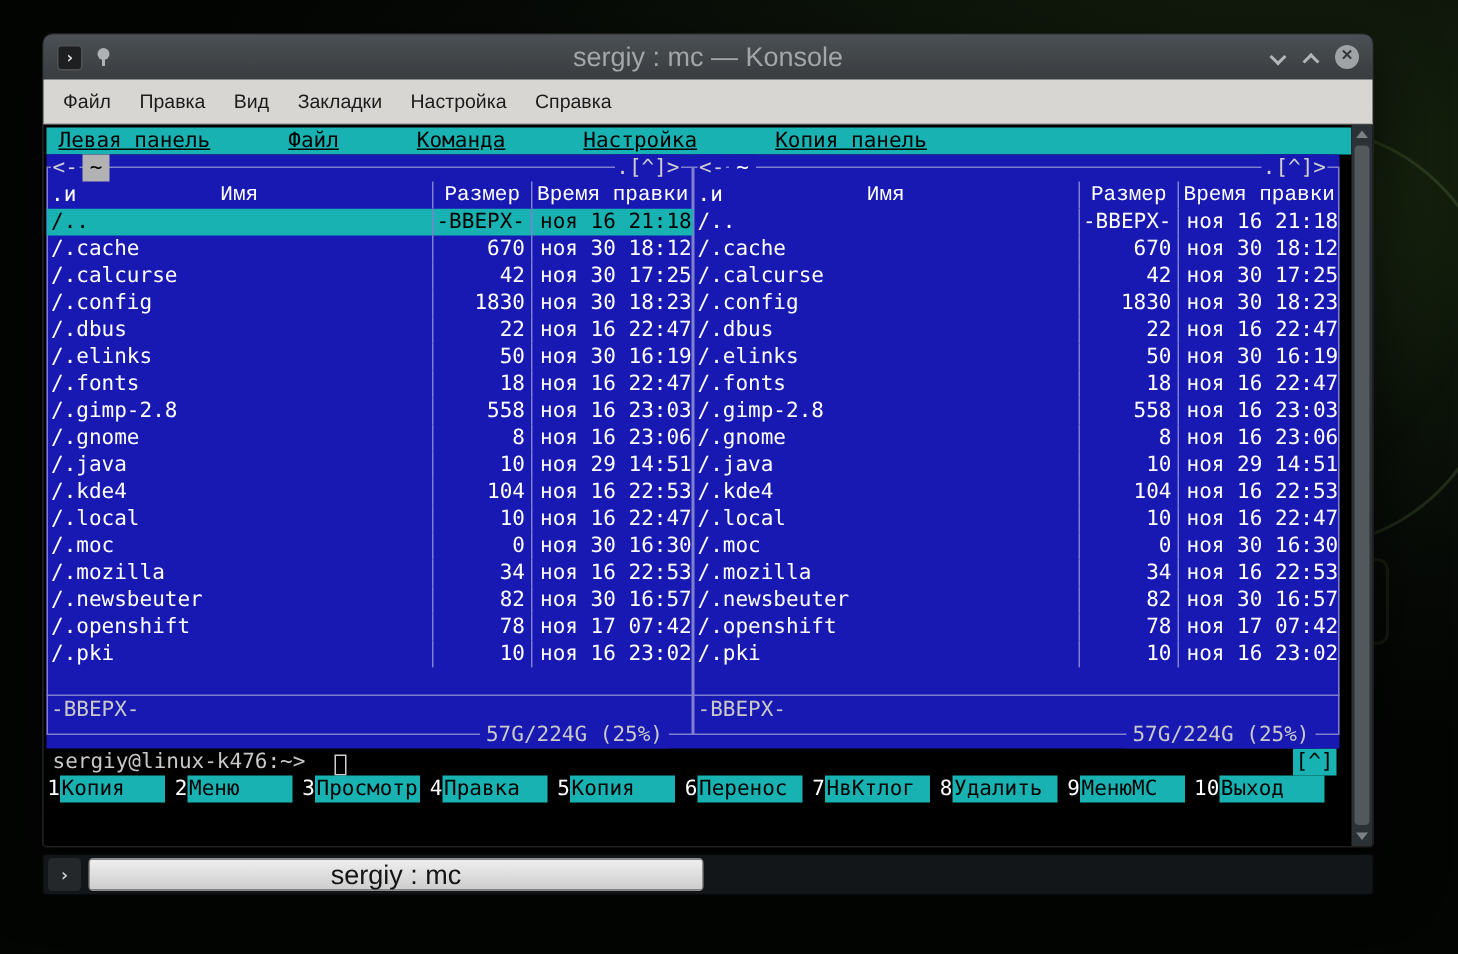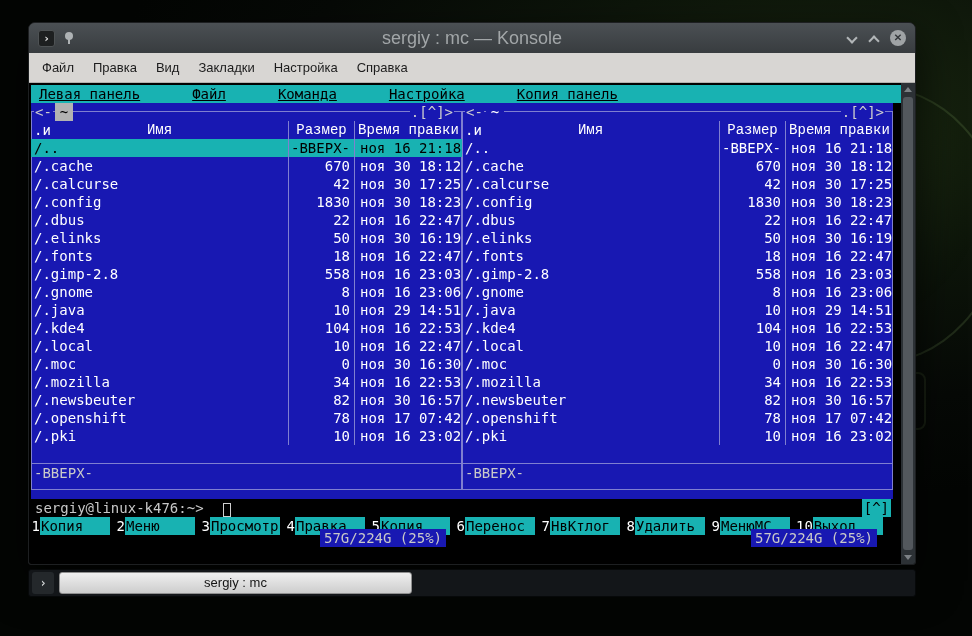--- a/index.html
+++ b/index.html
@@ -72,21 +72,21 @@
   .frow { height:18px; color:#fff; }
   .frow span { display:block; white-space:pre; overflow:hidden; }
   .cname { padding-left:3px; }
   .csize { text-align:right; padding-right:4px; border-left:1px solid var(--frame,#7f7fd0); }
   .cdate { padding-left:5px; border-left:1px solid var(--frame,#7f7fd0); }
   .frow.sel { background:var(--mc-cyan,#18b2b2); }
   .frow.sel span { color:#000; }
 
   .pmini { height:18px; border-top:1px solid var(--frame,#7f7fd0); color:#c9c9c9; padding-left:3px;
     position:relative; z-index:1; white-space:pre; }
-  .pbottom { height:18px; position:relative; display:flex; align-items:center; justify-content:flex-end; padding-right:16px;margin-top:48px; }
+  .pbottom { height:18px; position:relative; display:flex; align-items:center; justify-content:flex-end; padding-right:16px; }
   .usage { position:relative; z-index:1; background:var(--mc-blue,#1818b2); color:#c9c9c9; padding:0 4px; white-space:pre; }
 
   .hint { height:18px; padding-left:4px; white-space:pre; }
   .prompt-line { height:18px; display:flex; align-items:flex-end; padding-left:4px;gap:10px; }
   .prompt { white-space:pre; color:#c8c8c8; }
   .cursor { display:inline-block; width:8px; height:14px; border:1px solid #cfcfcf; margin-left:9px; }
   .flex-sp { flex:1; }
   .hist-mark { background:var(--mc-cyan,#18b2b2); color:#000; padding:0 2px; margin-right:10px; white-space:pre; }
 
   .fkey-bar { height:18px; display:flex; gap:6px; }
@@ -100,22 +100,22 @@
   .sb-down { position:absolute; bottom:4px; left:3px; width:0; height:0;
     border-left:4px solid transparent; border-right:4px solid transparent; border-top:5px solid #7c8185; }
   .sb-handle { position:absolute; left:2px; right:2px; top:14px; bottom:14px; background:#53585d; border-radius:3px; }
 
   
   .taskbar { position:absolute; left:28px; top:569px; width:888px; height:28px;
     background:#131619; border:1px solid #060809; border-radius:3px;
     display:flex; align-items:center; padding:0 3px; gap:5px; }
   .tb-launcher { width:22px; height:22px; background:#24282b; border-radius:3px;
     color:#d4d7d9; font:bold 12px/22px "DejaVu Sans Mono", monospace; text-align:center; }
-  .task-button { width:353px; height:22px; background:linear-gradient(#efefef,#cdcdcd);
-    border:1px solid #8f8f8f; border-radius:3px; font-size:13px; line-height:20px; color:#141414; text-align:center; }
+  .task-button { width:410px; height:22px; background:linear-gradient(#efefef,#cdcdcd);
+    border:1px solid #8f8f8f; border-radius:3px; font-size:18px; line-height:20px; color:#141414; text-align:center; }
 </style>
 </head>
 <body>
 
 <div class="screen">
   <div class="bulb-glass"></div>
   <div class="bulb-neck"></div>
 
   <div class="window">
 

